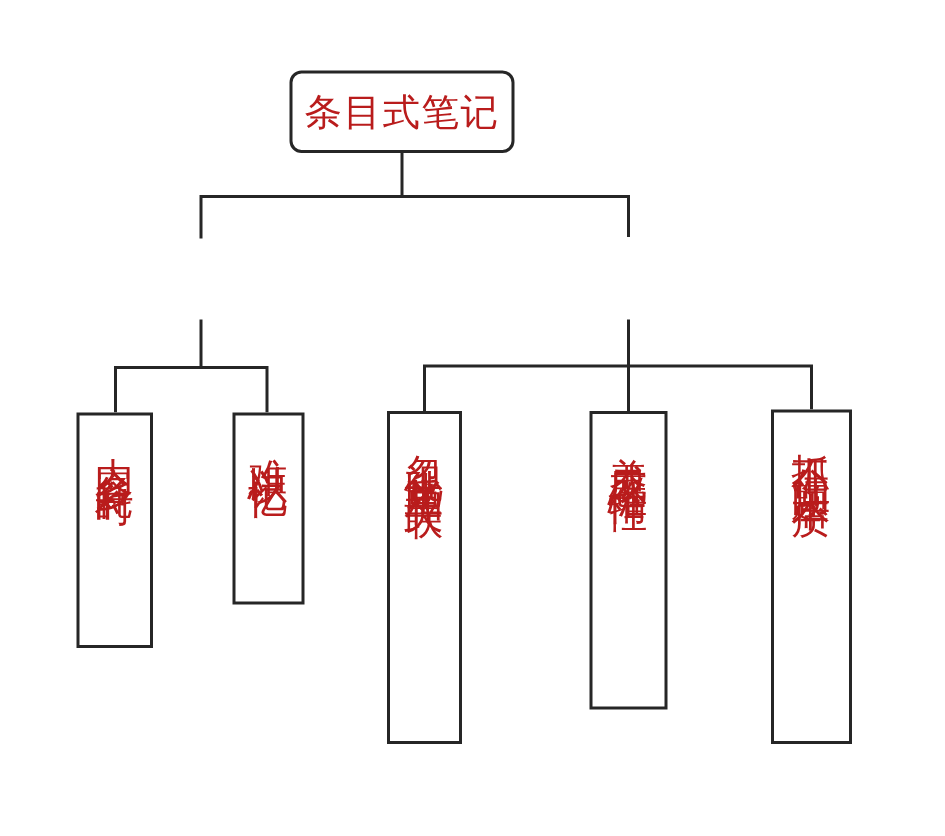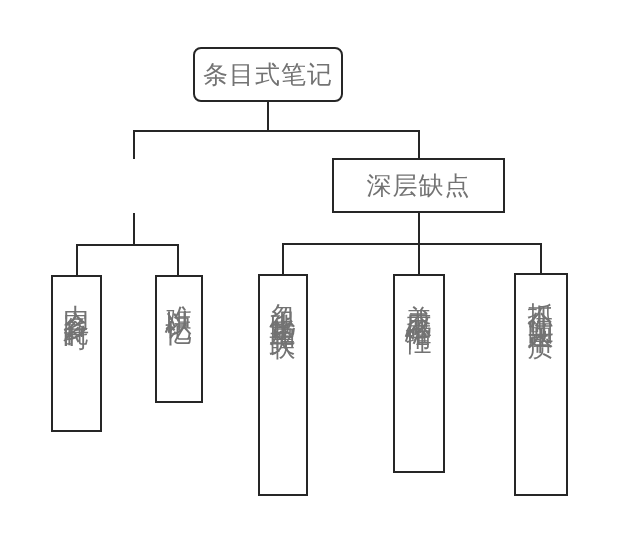--- a/index.html
+++ b/index.html
@@ -20,21 +20,21 @@
     left: 0;
     top: 0;
     width: 630px;
     height: 557px;
   }
   .node {
     position: absolute;
     box-sizing: border-box;
     border: 2px solid #262626;
     background: #ffffff;
-    color: #737373;
+    color: #b91c1c;
     display: flex;
     align-items: center;
     justify-content: center;
   }
   .hnode {
     font-size: 25px;
     letter-spacing: 1px;
     white-space: nowrap;
   }
   .rounded {
@@ -74,23 +74,20 @@
     <path d="M419,213 L419,244" stroke="#262626" stroke-width="2" fill="none"></path>
     <path d="M283,274 L283,244 L541,244 L541,273" stroke="#262626" stroke-width="2" fill="none"></path>
     <path d="M419,244 L419,274" stroke="#262626" stroke-width="2" fill="none"></path>
   </svg>
 
   <div id="node-root" class="node hnode rounded">
     <span>条目式笔记</span>
   </div>
 
 
-  <div id="node-deep" class="node hnode">
-    <span>深层缺点</span>
-  </div>
 
   <div id="node-content" class="node vnode">
     <span class="vtext">内容多耗时</span>
   </div>
 
   <div id="node-memory" class="node vnode">
     <span class="vtext">难以记忆</span>
   </div>
 
   <div id="node-weight" class="node vnode">

